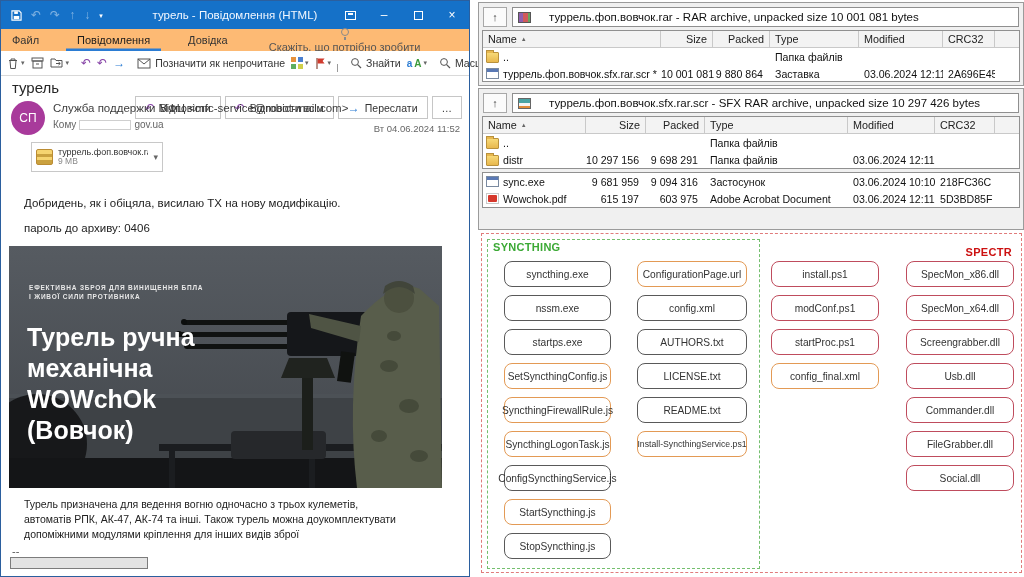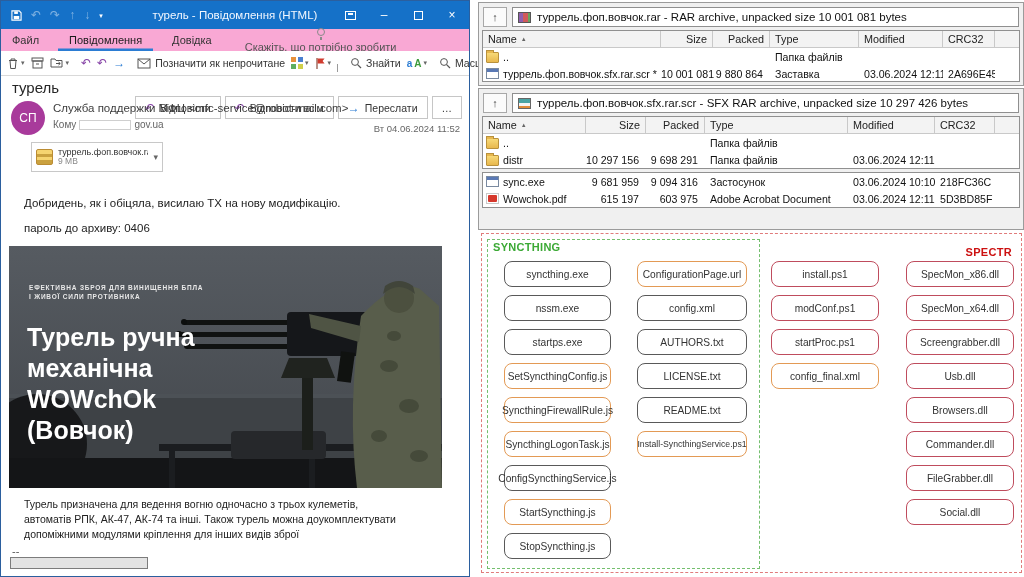--- a/index.html
+++ b/index.html
@@ -14,22 +14,22 @@
   .qat { display:flex; align-items:center; gap:9px; padding-left:10px; }
   .qat .qi { font-size:12px; color:#fff; line-height:1; }
   .dim { opacity:.45; }
   .win-title { position:absolute; left:0; right:0; text-align:center; font-size:11.5px; color:#f2f7ff; pointer-events:none; }
   .win-ctrls { margin-left:auto; display:flex; align-items:center; height:100%; }
   .wbtn { width:34px; height:100%; display:flex; align-items:center; justify-content:center; font-size:12px; color:#fff; }
   .wbtn .sq { width:9px; height:9px; border:1px solid #fff; display:block; }
   .wbtn .ribicon { width:11px; height:9px; border:1px solid #fff; display:block; position:relative; }
   .wbtn .ribicon::after{ content:""; position:absolute; left:2px; top:1px; width:5px; height:2px; background:#fff; }
 
-  .menubar { position:absolute; left:0; top:28px; right:0; height:22px; background:#f9a8d4;
-             display:flex; align-items:center; gap:8px; font-size:11px; color:#333; }
+  .menubar { position:absolute; left:0; top:28px; right:0; height:22px; background:#fdba74;
+             display:flex; align-items:center; gap:16px; font-size:11px; color:#333; }
   .mtab { padding:0 11px; height:100%; display:flex; align-items:center; }
   .mtab.active { font-weight:normal; color:#1b1b1b; box-shadow:inset 0 -2.5px 0 #2b7cd3; }
   .tellme { display:flex; align-items:center; gap:5px; margin-left:14px; color:#555;flex-direction:column; }
   .bulb { width:8px; height:8px; border:1.5px solid #8a8a8a; border-radius:50%; position:relative; }
   .bulb::after { content:""; position:absolute; left:2px; top:8px; width:2px; height:3px; background:#8a8a8a; }
 
   .ribbon { position:absolute; left:0; top:50px; right:0; height:25px; background:#fff;
             border-bottom:1px solid #d9d9d9; display:flex; align-items:center; gap:6px;
             padding:0 6px; font-size:10.5px; color:#333; white-space:nowrap; }
   .rsep { width:1px; height:18px; background:#dcdcdc; }
@@ -78,21 +78,21 @@
   .redact-sig { position:absolute; left:9px; top:556px; width:138px; height:12px; background:#e3e3e3; border:1px solid #7c7c7c; }
 
   
   .rar-win { position:absolute; left:478px; width:546px; background:#f0f0f0; border:1px solid #9b9b9b; }
   #rar1 { top:2px; height:84px; }
   #rar2 { top:88px; height:142px; }
   .rar-toolbar { display:flex; align-items:center; gap:5px; padding:4px 4px 3px 4px; }
   .up-btn { width:24px; height:20px; background:#fbfbfb; border:1px solid #a8a8a8; display:flex;
             align-items:center; justify-content:center; font-size:11px; color:#444; }
   .addr { flex:1; height:20px; background:#fff; border:1px solid #8f8f8f; display:flex; align-items:center;
-          gap:6px; padding:0 5px; font-size:11.5px; color:#111; white-space:nowrap; overflow:hidden; }
+          gap:18px; padding:0 5px; font-size:11.5px; color:#111; white-space:nowrap; overflow:hidden; }
   .fi { width:13px; height:11px; flex:0 0 auto; display:inline-block; position:relative; }
   .fi-rar { background:repeating-linear-gradient(90deg,#8f5fae 0 4px,#d05a5a 4px 9px,#67a45f 9px 13px); border:1px solid #555; }
   .fi-sfx { background:linear-gradient(#4aa3a3 0 4px,#f4f4f4 4px 7px,#e08b3a 7px 11px); border:1px solid #666; }
   .rar-list { margin:0 3px 3px 3px; background:#fff; border:1px solid #909090; overflow:hidden; }
   #rar1 .rar-list { height:52px; }
   .rar-hd { display:grid; grid-template-columns:var(--cols); height:17px; background:#f3f3f3; }
   .rar-hd > div { border-right:1px solid #c9c9c9; border-bottom:1px solid #c9c9c9; display:flex;
                   align-items:center; gap:4px; padding:0 5px; font-size:10.8px; color:#222; }
   .rar-hd > div:last-child { border-right:none; }
   .sort { font-size:6px; color:#666; }
@@ -513,20 +513,19 @@
         <div class="diag-box v-red">modConf.ps1</div>
         <div class="diag-box v-red">startProc.ps1</div>
         <div class="diag-box v-orange">config_final.xml</div>
       </div>
     <div id="dcol-3" class="diag-col">
 
     <div class="diag-box v-red">SpecMon_x86.dll</div>
         <div class="diag-box v-red">SpecMon_x64.dll</div>
         <div class="diag-box v-red">Screengrabber.dll</div>
         <div class="diag-box v-red">Usb.dll</div>
-        <div class="diag-box v-red">Browsers.dll</div>
         <div class="diag-box v-red">Commander.dll</div>
         <div class="diag-box v-red">FileGrabber.dll</div>
         <div class="diag-box v-red">Social.dll</div>
       </div>
   </div>
 
 </div>
 
 </body></html>

